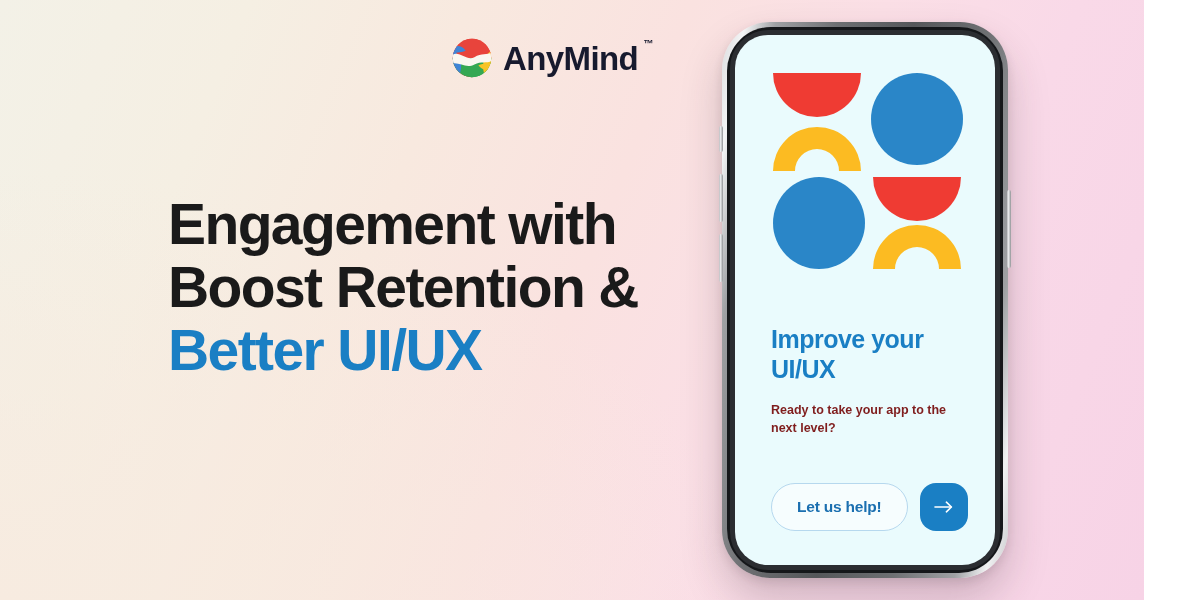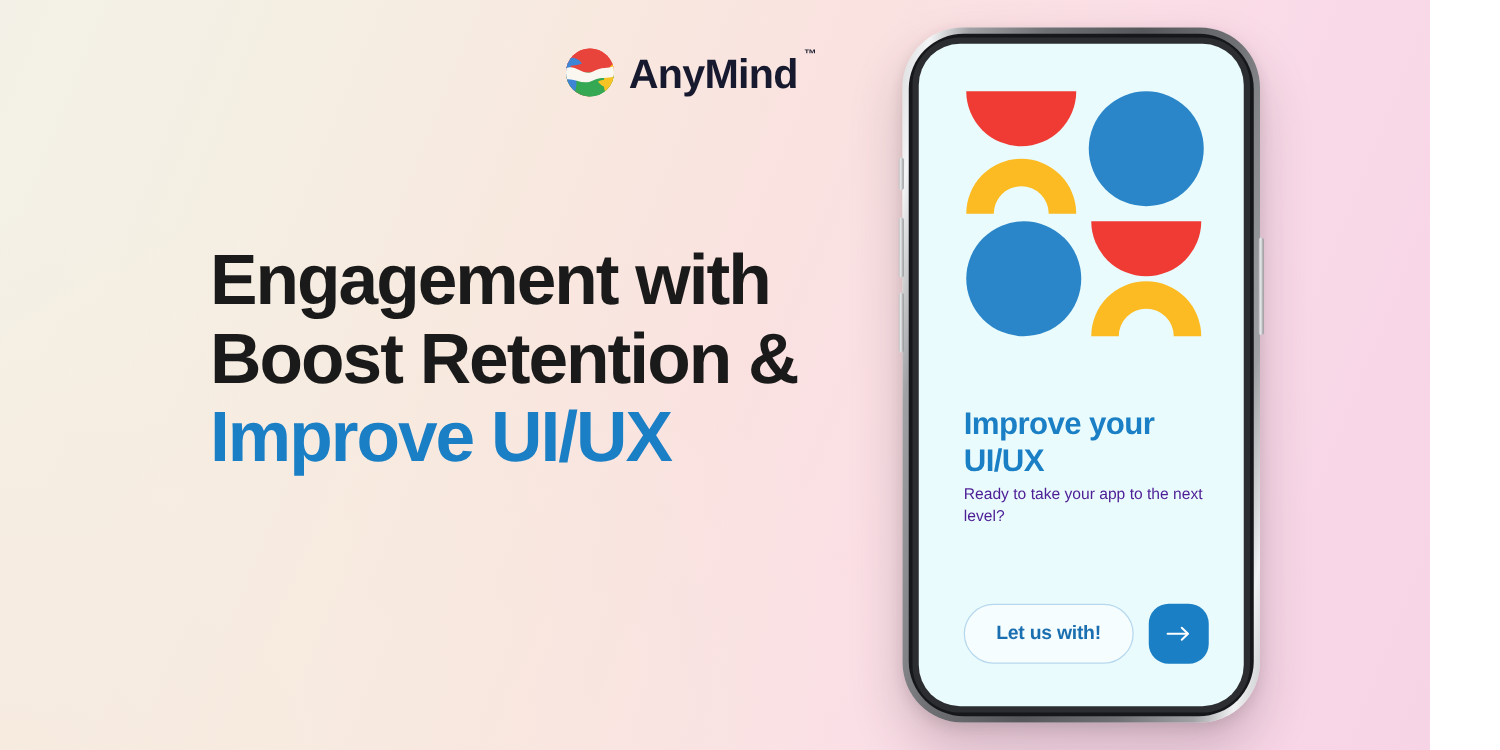--- a/index.html
+++ b/index.html
@@ -126,26 +126,26 @@
     left:36px; top:290px;
     width:200px;
     font-size:25px;
     font-weight:700;
     line-height:1.18;
     letter-spacing:-0.5px;
     color:#1a7fc4;
   }
   #screen-sub {
     position:absolute;
-    left:36px; top:352px;
+    left:36px; top:367px;
     width:196px;
     font-size:12.5px;
-    font-weight:400;
+    font-weight:700;
     line-height:1.42;
-    color:#4c1d95;
+    color:#7f1d1d;
   }
   #screen-actions {
     position:absolute;
     left:36px; bottom:34px;
     display:flex; align-items:center; gap:12px;
   }
   #cta-primary {
     height:48px;
     padding:0 25px;
     display:flex; align-items:center; justify-content:center;
@@ -202,21 +202,21 @@
     </span>
     <span id="logo-word">
       <span>AnyMind</span>
       <span id="logo-tm">™</span>
     </span>
   </div>
 
   <div id="headline">
     <span class="hl-line">Engagement with</span>
     <span class="hl-line">Boost Retention &amp;</span>
-    <span class="hl-line accent">Improve UI/UX</span>
+    <span class="hl-line accent">Better UI/UX</span>
   </div>
 
   <div id="phone">
     <div id="phone-rail"></div>
     <div id="phone-bezel"></div>
     <div id="phone-inner-ring"></div>
 
     <div class="side-btn" id="btn-silence"></div>
     <div class="side-btn" id="btn-volup"></div>
     <div class="side-btn" id="btn-voldn"></div>
@@ -237,21 +237,21 @@
 
           <path d="M104 110 A44 44 0 0 0 192 110 Z" fill="#ef3b33"></path>
           <path d="M104 202 A44 44 0 0 1 192 202 L170 202 A22 22 0 0 0 126 202 Z" fill="#fcbb22"></path>
         </svg>
       </span>
 
       <div id="screen-heading">Improve your UI/UX</div>
       <div id="screen-sub">Ready to take your app to the next level?</div>
 
       <div id="screen-actions">
-        <div id="cta-primary">Let us with!</div>
+        <div id="cta-primary">Let us help!</div>
         <div id="cta-arrow">
           <span>
             <svg width="20" height="14" viewBox="0 0 20 14" aria-hidden="true">
               <path d="M1 7 H17" stroke="#ffffff" stroke-width="1.6" stroke-linecap="round" fill="none"></path>
               <path d="M12.4 2.2 L17.4 7 L12.4 11.8" stroke="#ffffff" stroke-width="1.6" stroke-linecap="round" stroke-linejoin="round" fill="none"></path>
             </svg>
           </span>
         </div>
       </div>
 

